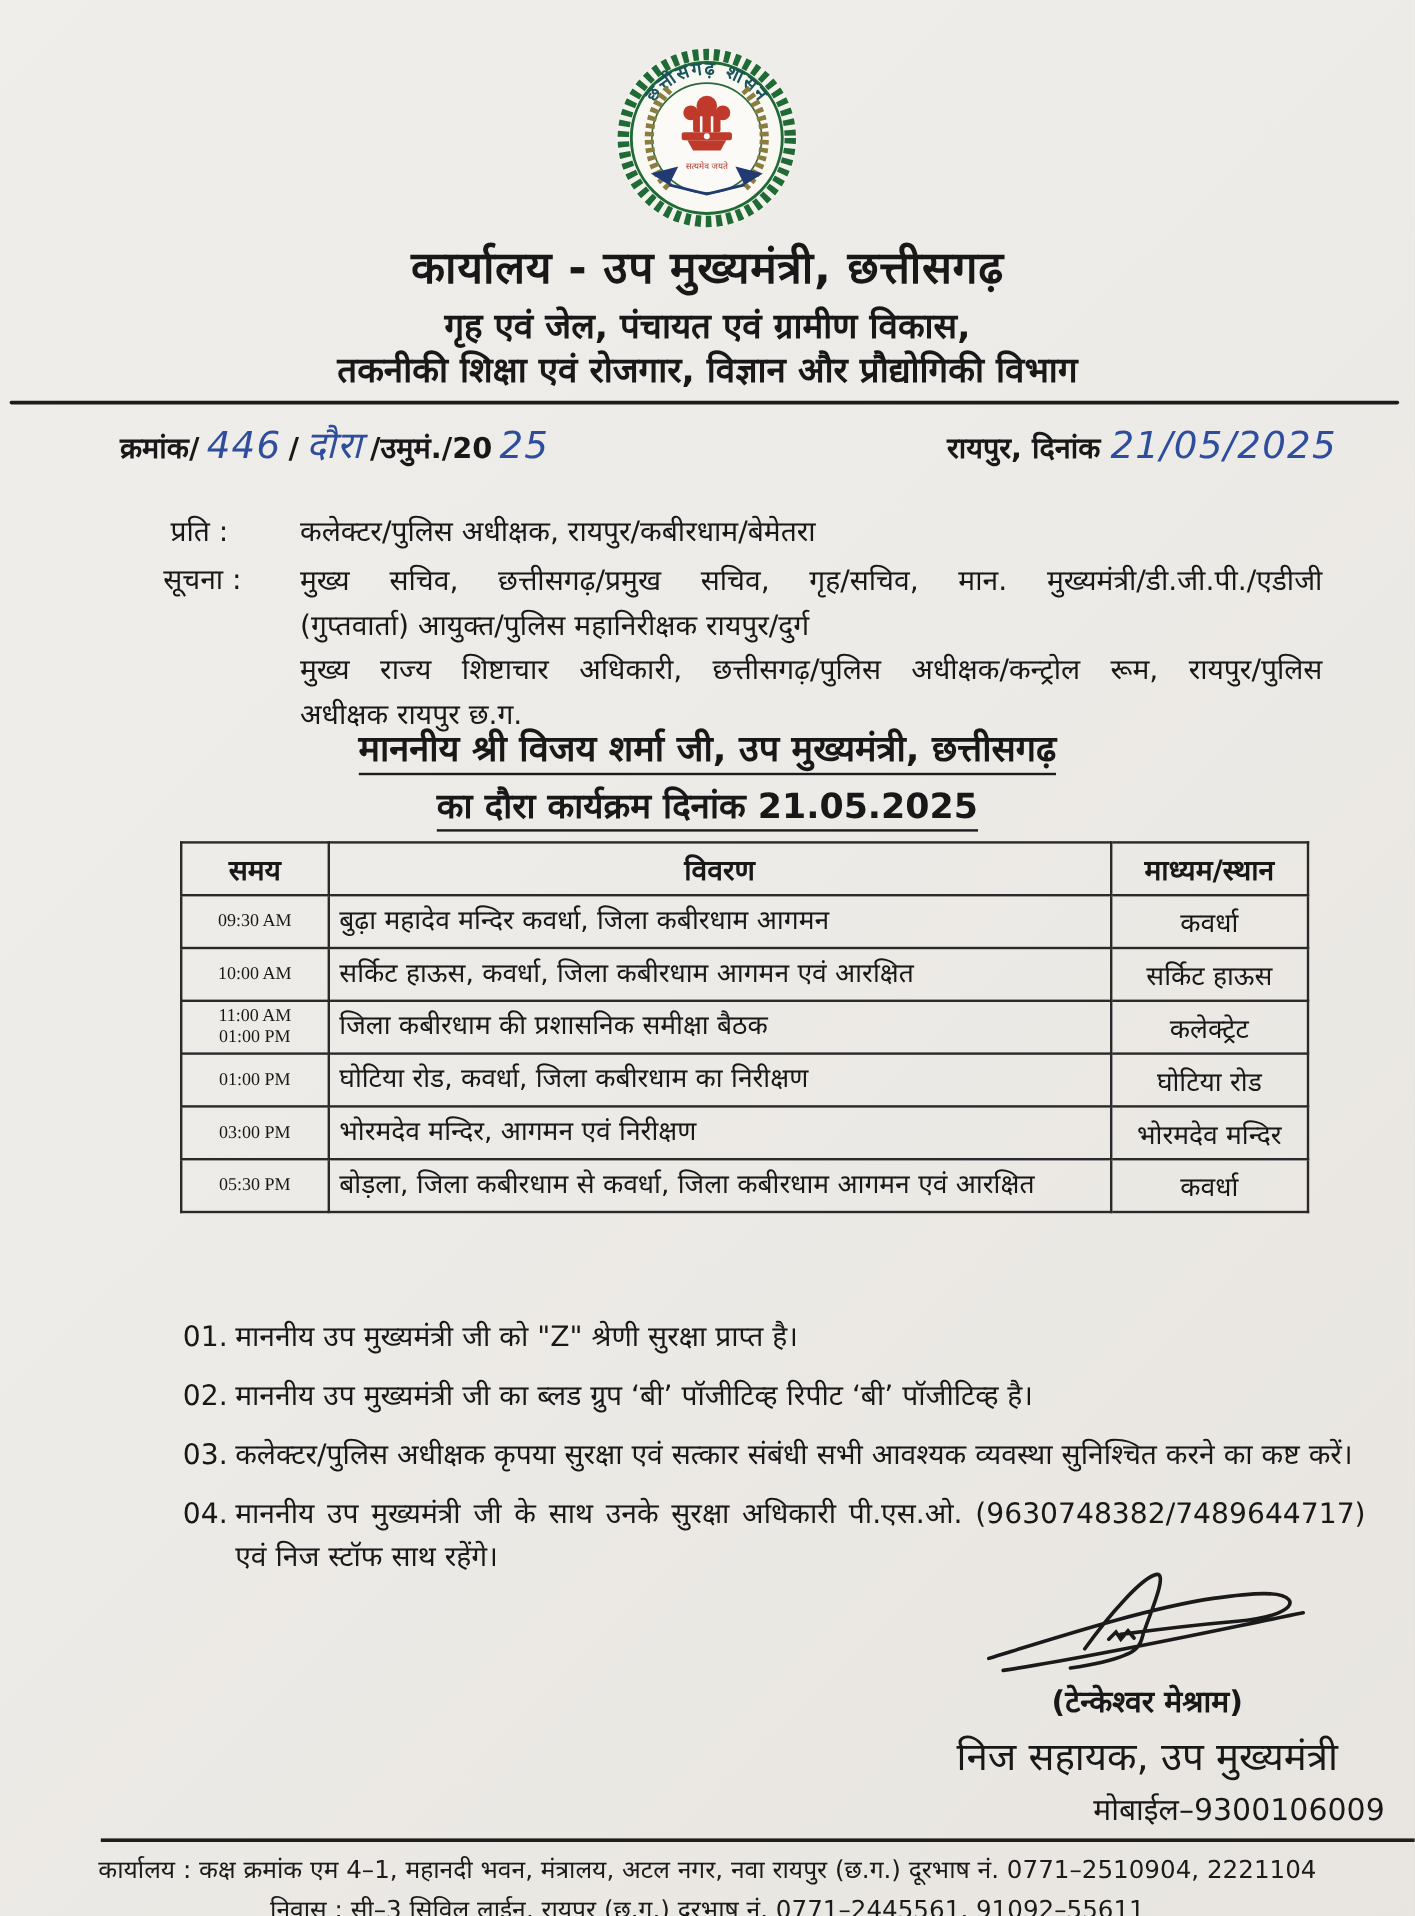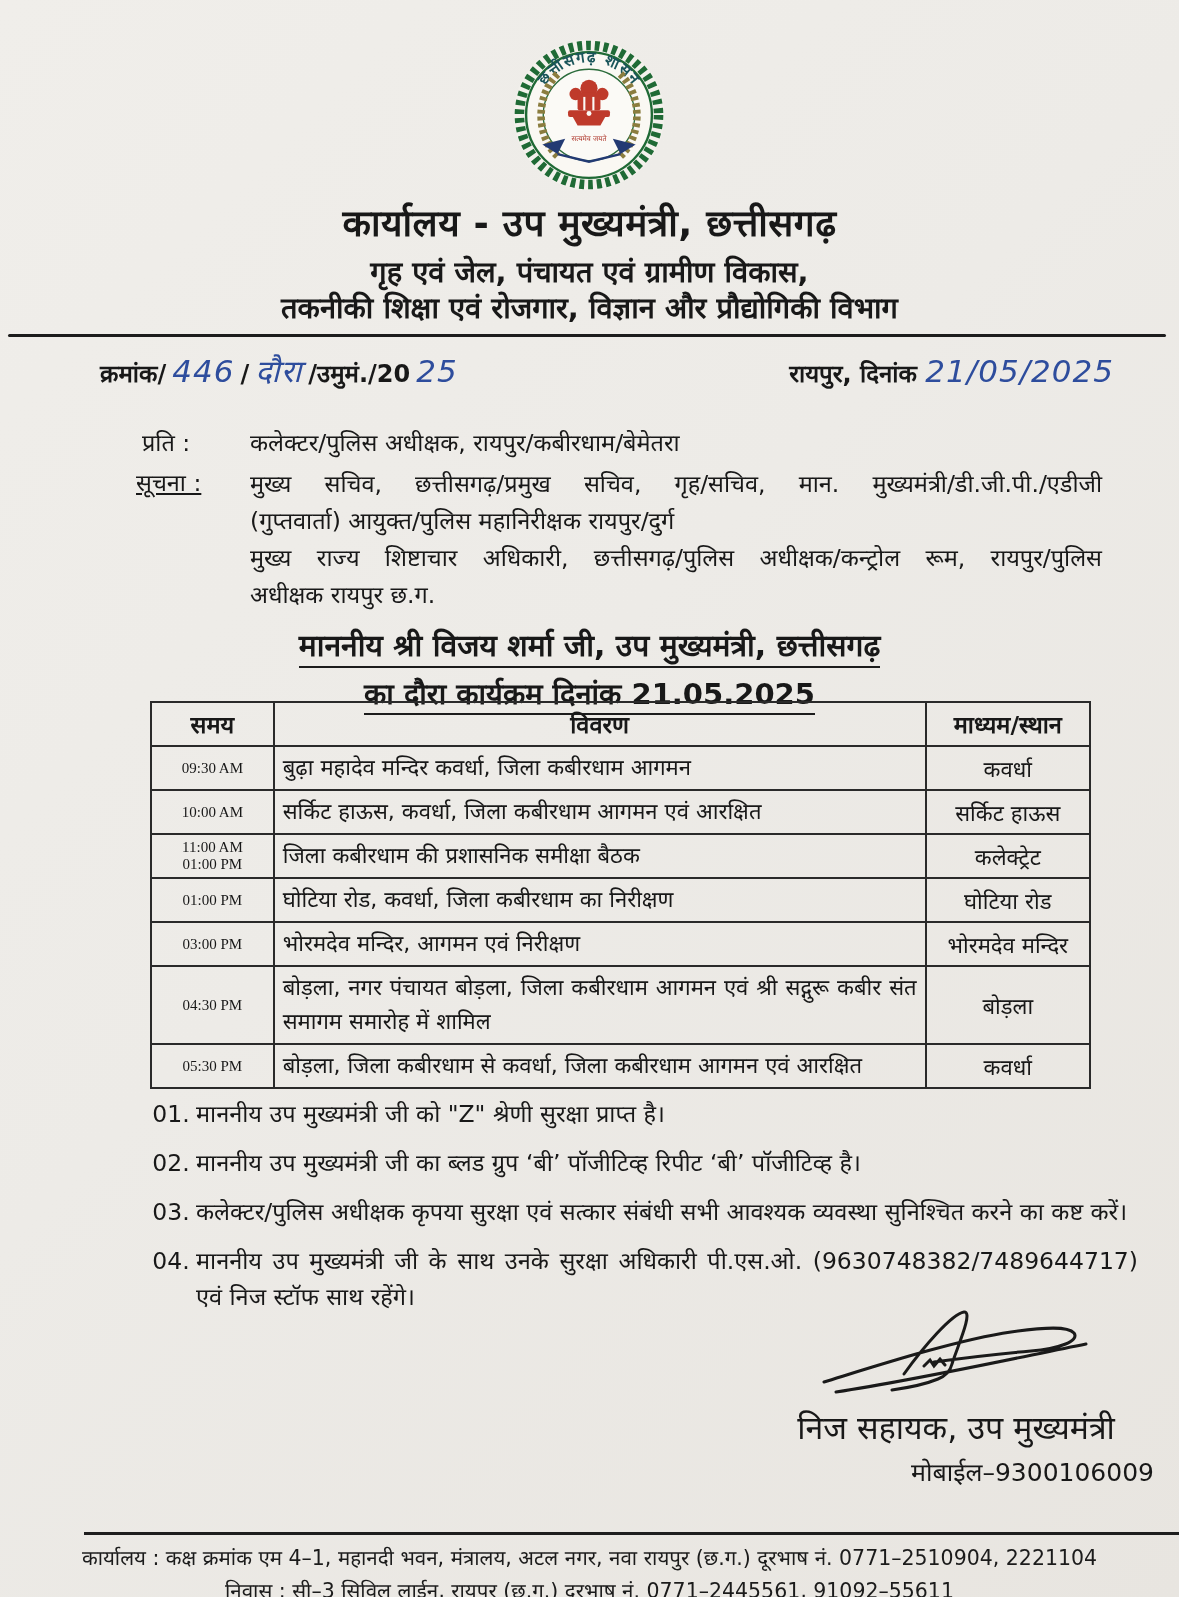--- a/index.html
+++ b/index.html
@@ -22,26 +22,26 @@
   .ref-row{position:absolute;top:356px;left:100px;width:1014px;display:flex;
     justify-content:space-between;align-items:center;font-size:24px;font-weight:bold;}
   .hand{color:#2e4d9d;font-style:italic;font-weight:normal;font-size:31px;line-height:1;
     font-family:"DejaVu Sans","Liberation Sans",sans-serif;letter-spacing:1px;}
   .ref-left span{vertical-align:baseline;}
   .ref-left .hand{padding:0 6px;}
   
   .to-row{position:absolute;top:426px;left:142px;width:960px;display:flex;font-size:23.5px;}
   .to-row .lbl{width:108px;flex:0 0 108px;}
   .info-row{position:absolute;top:466px;left:136px;width:966px;display:flex;font-size:23.5px;}
-  .info-row .lbl{width:114px;flex:0 0 114px;text-decoration:underline;}
+  .info-row .lbl{width:114px;flex:0 0 114px;}
   .info-lines{flex:1;}
   .info-lines .iline{line-height:37px;}
   .stretch{text-align:justify;text-align-last:justify;}
   
-  .subject{position:absolute;top:624px;left:0;width:100%;text-align:center;}
+  .subject{position:absolute;top:602px;left:0;width:100%;text-align:center;}
   .subject .s1,.subject .s2{display:inline-block;font-size:30px;font-weight:bold;
     border-bottom:2.5px solid #1c1c1c;padding-bottom:1px;}
   .subject .s2{margin-top:5px;font-size:29px;}
   
   .sched{position:absolute;top:701px;left:150px;width:941px;border-collapse:collapse;
     font-size:22px;}
   .sched th,.sched td{border:2px solid #2a2a2a;padding:4px 8px;}
   .sched th{font-size:23.5px;font-weight:bold;height:34px;}
   .sched td.time{width:106px;text-align:center;white-space:pre-line;font-size:15px;
     font-family:"Liberation Serif","DejaVu Serif",serif;}
@@ -165,25 +165,20 @@
           <td class="time">01:00 PM</td>
           <td class="description">घोटिया रोड, कवर्धा, जिला कबीरधाम का निरीक्षण</td>
           <td class="place">घोटिया रोड</td>
         </tr>
         <tr>
           <td class="time">03:00 PM</td>
           <td class="description">भोरमदेव मन्दिर, आगमन एवं निरीक्षण</td>
           <td class="place">भोरमदेव मन्दिर</td>
         </tr>
         <tr>
-          <td class="time">04:30 PM</td>
-          <td class="description">बोड़ला, नगर पंचायत बोड़ला, जिला कबीरधाम आगमन एवं श्री सद्गुरू कबीर संत समागम समारोह में शामिल</td>
-          <td class="place">बोड़ला</td>
-        </tr>
-        <tr>
           <td class="time">05:30 PM</td>
           <td class="description">बोड़ला, जिला कबीरधाम से कवर्धा, जिला कबीरधाम आगमन एवं आरक्षित</td>
           <td class="place">कवर्धा</td>
         </tr>
       </tbody>
   </table>
 
   <div class="notes">
       <div class="note">
         <span class="num">01.</span>
@@ -204,20 +199,21 @@
     </div>
 
   <div class="sig">
     <svg width="300" height="96" viewBox="0 0 300 96">
       <path d="M18,80 C70,64 150,38 205,30 C240,25 262,24 268,31 C274,39 252,47 225,49 C190,52 150,57 128,60
                M98,72 C118,44 146,12 158,10 C168,9 150,48 146,62 C144,70 140,74 132,77
                M132,77 C120,82 100,86 86,88
                M30,90 C110,78 210,56 280,42
                M118,64 l6,-6 l4,6 l6,-7 l5,6" stroke="#1a1a1a" stroke-width="3" fill="none" stroke-linecap="round"></path>
     </svg>
+    <div class="name">(टेन्केश्वर मेश्राम)</div>
     <div class="desig">निज सहायक, उप मुख्यमंत्री</div>
     <div class="mob">मोबाईल–9300106009</div>
   </div>
 
   <div class="rule-bottom"></div>
   <div class="footer">
     <div>कार्यालय : कक्ष क्रमांक एम 4–1, महानदी भवन, मंत्रालय, अटल नगर, नवा रायपुर (छ.ग.) दूरभाष नं. 0771–2510904, 2221104</div>
     <div>निवास : सी–3 सिविल लाईन, रायपुर (छ.ग.) दूरभाष नं. 0771–2445561, 91092–55611</div>
   </div>
 

